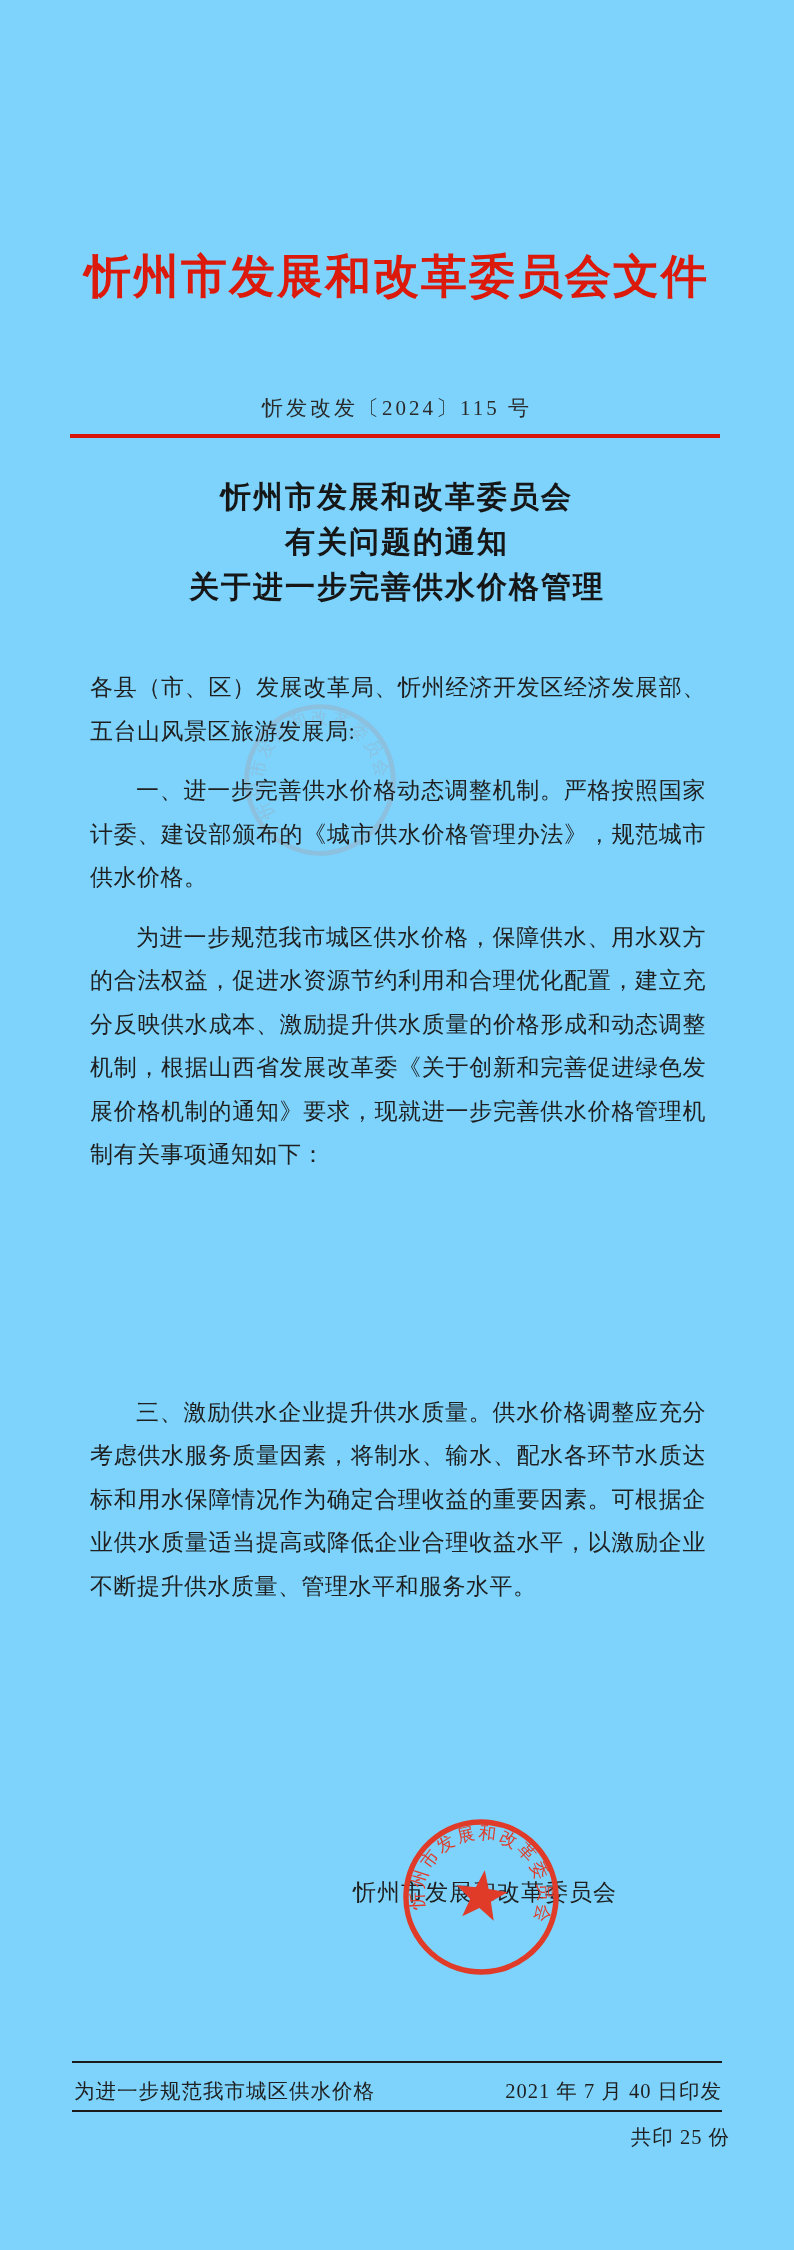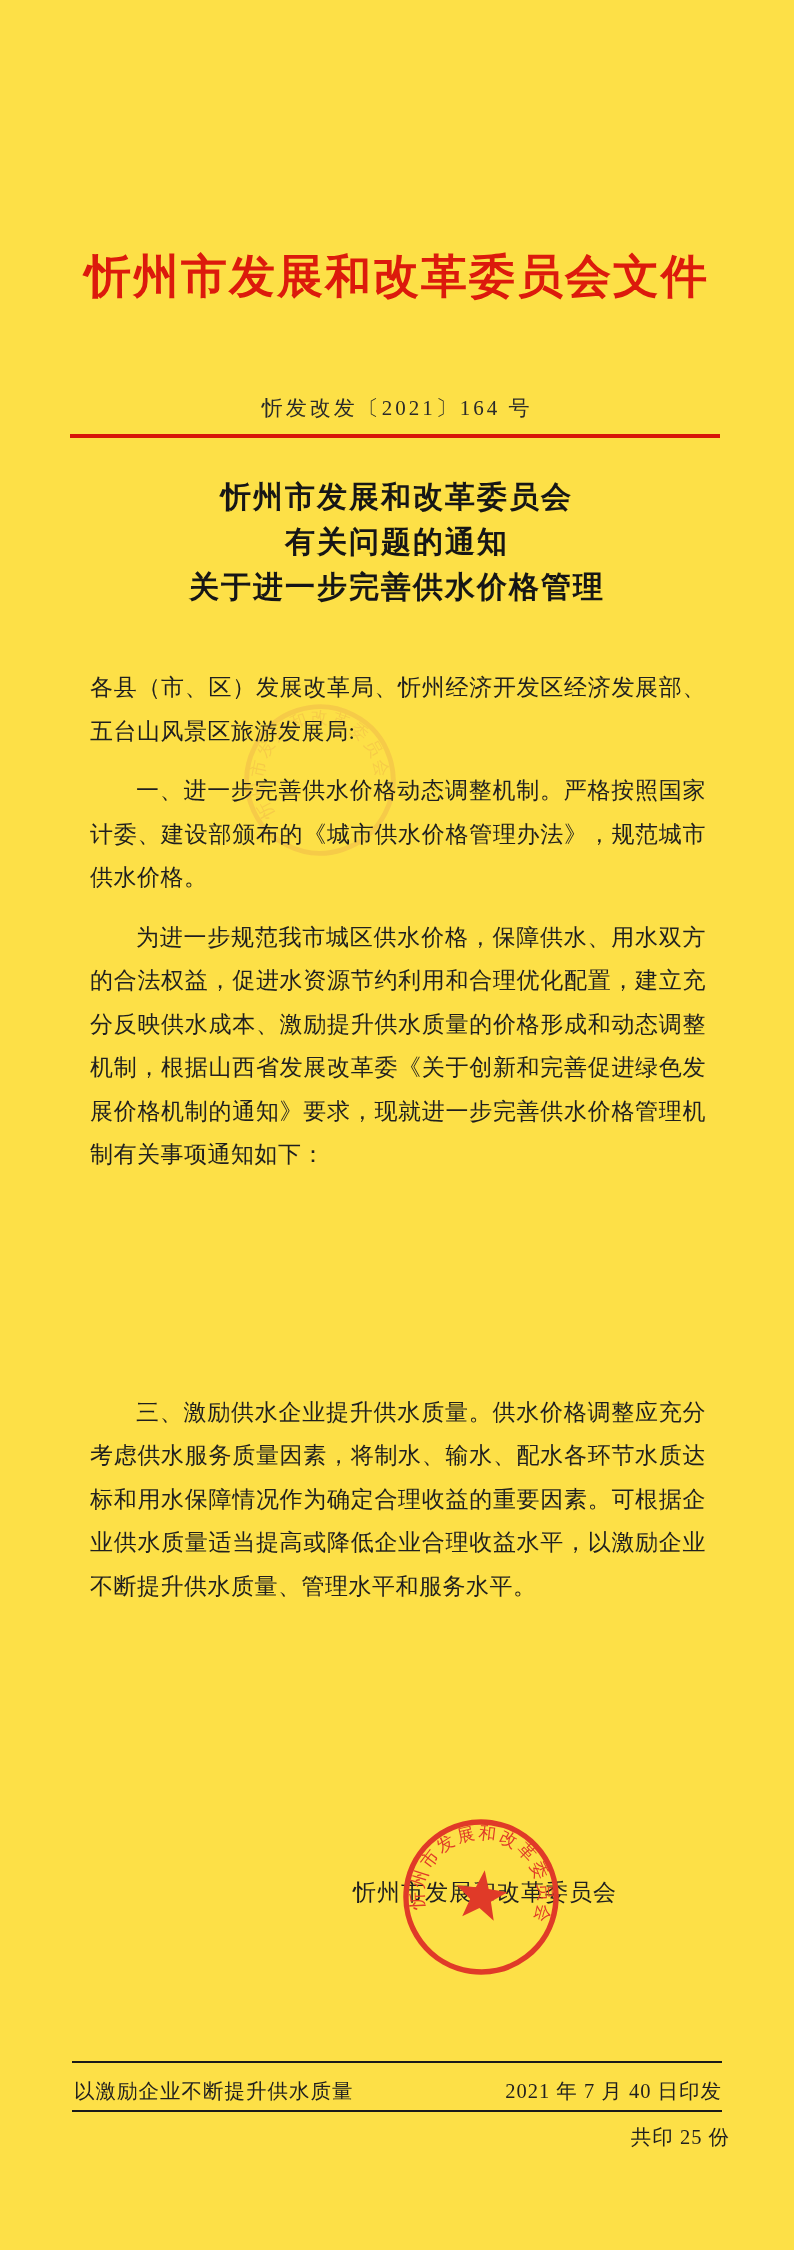--- a/index.html
+++ b/index.html
@@ -1,18 +1,18 @@
 <!DOCTYPE html>
 <html><head>
 <meta charset="utf-8">
 <style>
   html,body{margin:0;padding:0;background:#ffffff;}
   .page{
     position:relative;width:794px;height:2250px;margin:0 auto;
-    background:#fde047;overflow:hidden;
+    background:#7dd3fc;overflow:hidden;
     font-family:"Liberation Serif","DejaVu Serif",serif;color:#1f1f1f;
   }
   .header-title{
     position:absolute;top:246px;left:0;width:100%;text-align:center;
     color:#dc1a0c;font-size:46px;font-weight:bold;letter-spacing:2px;white-space:nowrap;
   }
   .doc-number{
     position:absolute;top:394px;left:0;width:100%;text-align:center;
     font-size:21px;letter-spacing:3px;color:#2a2a2a;
   }
@@ -46,21 +46,21 @@
     font-size:20.5px;line-height:30px;letter-spacing:1px;
   }
 </style>
 </head>
 <body>
 
 <div class="page">
 
   <div class="header-title">忻州市发展和改革委员会文件</div>
 
-  <div class="doc-number">忻发改发〔2021〕164 号</div>
+  <div class="doc-number">忻发改发〔2024〕115 号</div>
 
   <div class="red-rule"></div>
 
   <div class="doc-title">
     <div>忻州市发展和改革委员会</div>
     <div>有关问题的通知</div>
     <div>关于进一步完善供水价格管理</div>
   </div>
 
   <svg class="ghost-seal" viewBox="0 0 164 164">
@@ -95,19 +95,19 @@
         <path id="sealArc" d="M 27.5 101.8 A 58 58 0 1 1 136.5 101.8" fill="none"></path>
       </defs>
       <text font-size="17.5" fill="#e03a28" letter-spacing="2.5">
         <textPath href="#sealArc">忻州市发展和改革委员会</textPath>
       </text>
     </g>
   </svg>
 
   <div class="footer-line l1"></div>
   <div class="footer-row">
-    <span>以激励企业不断提升供水质量</span>
+    <span>为进一步规范我市城区供水价格</span>
     <span>2021 年 7 月 40 日印发</span>
   </div>
   <div class="footer-line l2"></div>
   <div class="copies">共印 25 份</div>
 
 </div>
 
 </body></html>

